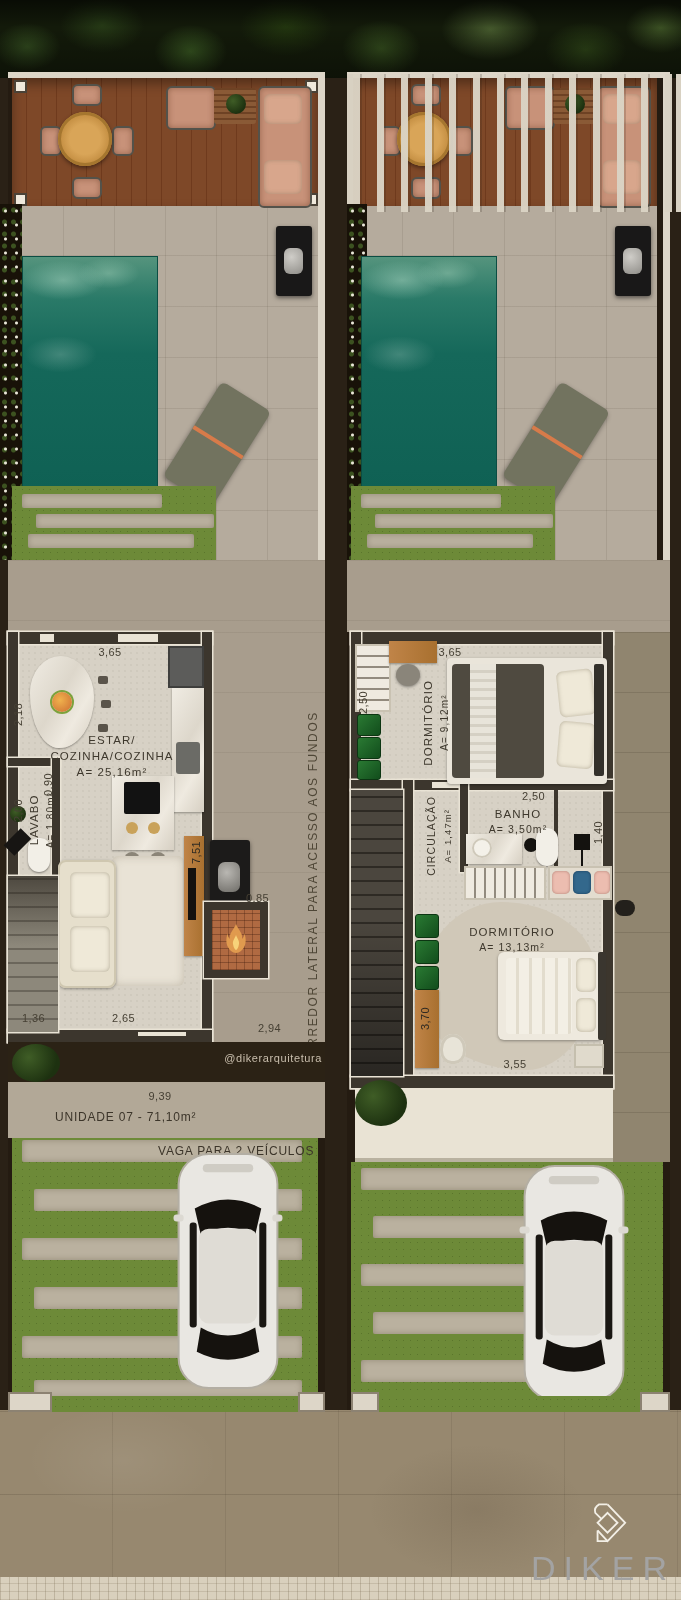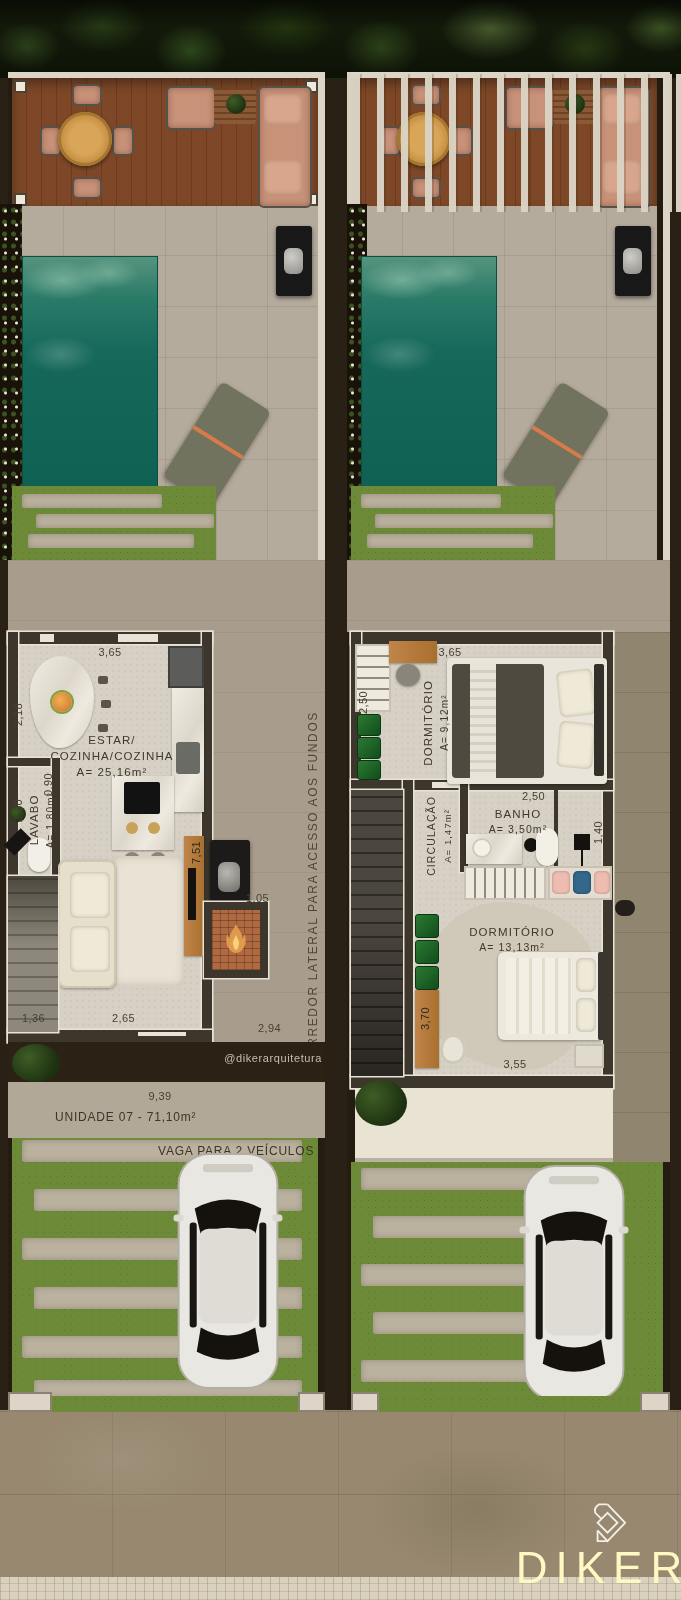--- a/index.html
+++ b/index.html
@@ -83,21 +83,21 @@
       repeating-linear-gradient(0deg,rgba(60,25,10,.35) 0 1px,transparent 1px 7px),
       repeating-linear-gradient(90deg,rgba(60,25,10,.3) 0 1px,transparent 1px 8px);}
   
   .dim{font-size:11px;color:#464034;letter-spacing:.4px;white-space:nowrap;}
   .room-label{font-size:11.5px;color:#3e382d;letter-spacing:1.1px;text-align:center;line-height:1.4;white-space:nowrap;}
   .vt{writing-mode:vertical-rl;transform:rotate(180deg);white-space:nowrap;}
   .vt-row{display:flex;flex-direction:row;gap:2px;}
   .watermark{font-size:11px;color:#c9bead;letter-spacing:.6px;}
   .site-label{font-size:12px;color:#3c352a;letter-spacing:.8px;white-space:nowrap;}
   .corridor-label{font-size:12px;color:#4e4636;letter-spacing:1.6px;}
-  .logo-word{font-size:44px;color:#fef9c3;letter-spacing:8px;font-weight:500;}
+  .logo-word{font-size:34px;color:#a3a3a3;letter-spacing:8px;font-weight:500;}
   .center{display:flex;align-items:center;justify-content:center;}
 </style>
 </head>
 <body>
 
 <div class="canvas">
 
   <div class="abs road" style="left:0;top:1410;width:681px;height:167px;top:1410px;"></div>
   <div class="abs sidewalk" style="left:0;top:1577px;width:681px;height:23px;"></div>
 
@@ -234,21 +234,21 @@
     <div>COZINHA/COZINHA</div>
     <div>A= 25,16m²</div>
   </div>
   <div class="abs dim vt" style="left:42px;top:766px;height:30px;">0,90</div>
   <div class="abs dim vt" style="left:12px;top:788px;height:34px;">2,00</div>
   <div class="abs vt-row" style="left:26px;top:792px;">
     <span class="room-label vt">LAVABO</span>
     <span class="room-label vt" style="font-size:10px;">A= 1,80m²</span>
   </div>
   <div class="abs dim vt" style="left:190px;top:828px;height:36px;color:#2f2a22;">7,51</div>
-  <div class="abs dim" style="left:246px;top:892px;">1,05</div>
+  <div class="abs dim" style="left:246px;top:892px;">0,85</div>
   <div class="abs dim" style="left:22px;top:1012px;">1,36</div>
   <div class="abs dim" style="left:112px;top:1012px;">2,65</div>
   <div class="abs dim" style="left:258px;top:1022px;">2,94</div>
   <div class="abs corridor-label vt" style="left:306px;top:748px;height:320px;">CORREDOR LATERAL PARA ACESSO AOS FUNDOS</div>
 
   <div class="abs dark-edge" style="left:8px;top:1042px;width:317px;height:40px;background:#2b2215;"></div>
   <div class="abs bush" style="left:12px;top:1044px;width:48px;height:38px;"></div>
   <div class="abs watermark" style="left:208px;top:1052px;width:114px;text-align:right;">@dikerarquitetura</div>
   <div class="abs corridor-floor" style="left:8px;top:1082px;width:317px;height:56px;background:#b2a897;"></div>
   <div class="abs dim center" style="left:130px;top:1090px;width:60px;height:12px;">9,39</div>

